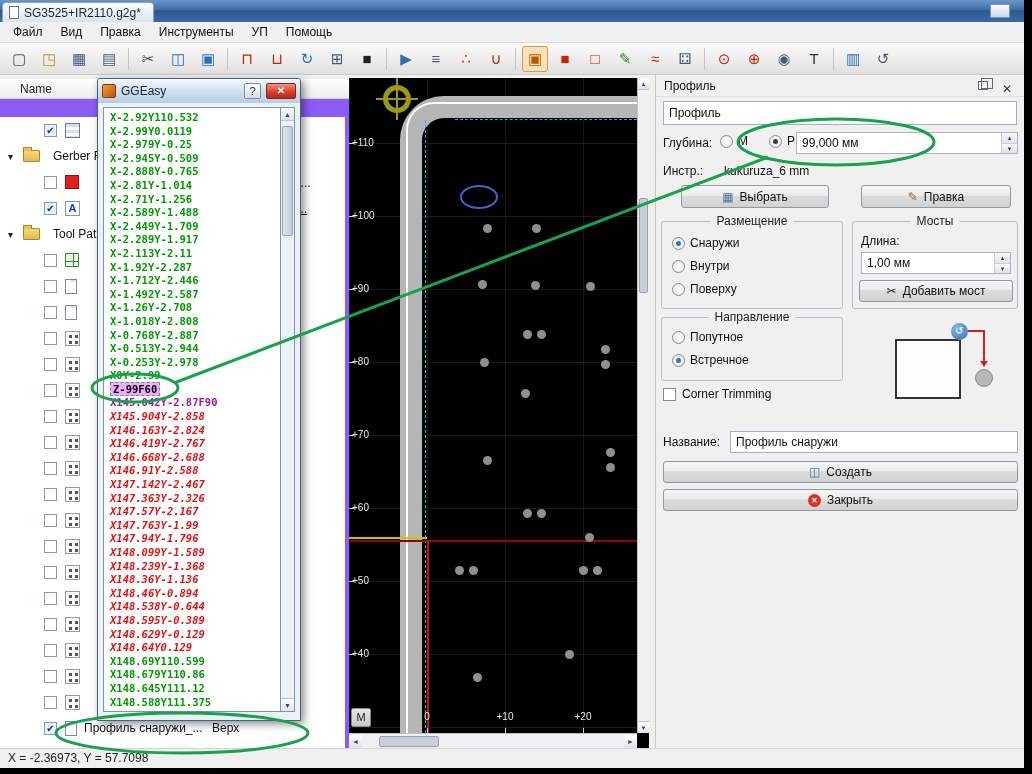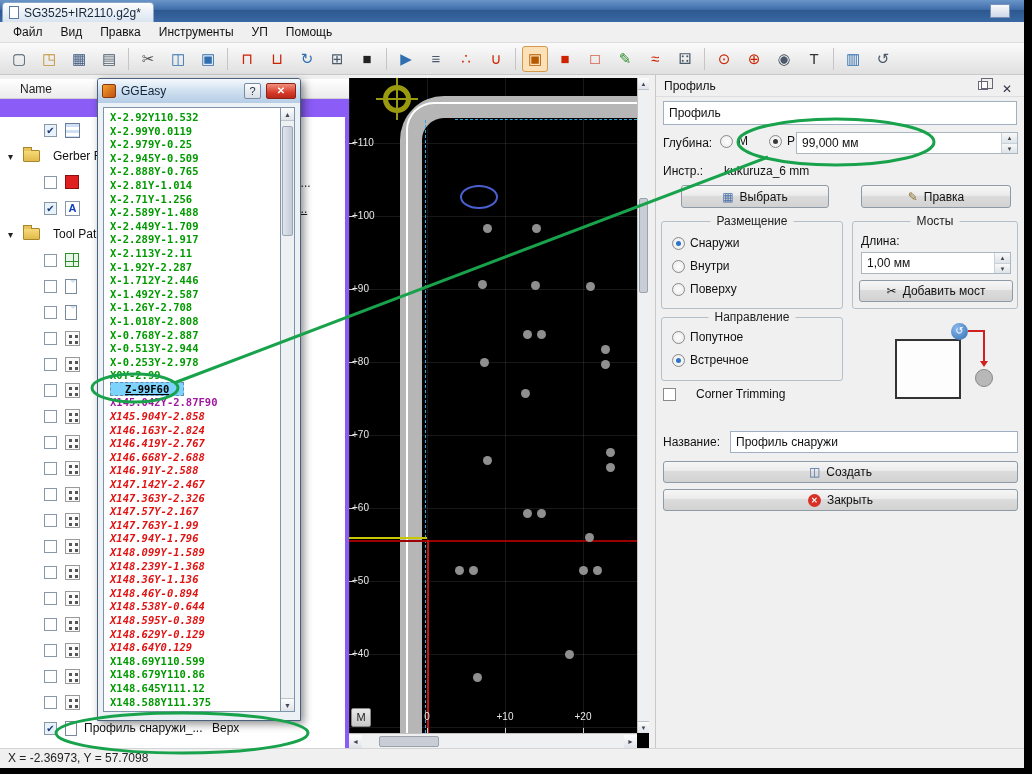--- a/index.html
+++ b/index.html
@@ -77,21 +77,21 @@
     font-size:11px;text-align:center;line-height:14px;color:#234;}
   .gg-close{width:30px;height:16px;background:linear-gradient(#f0907e,#d83b2a 60%,#b82818);border:1px solid #8a2418;border-radius:2px;
     font-size:10px;font-weight:bold;text-align:center;line-height:14px;color:#fff;}
   .gg-list{position:absolute;left:5px;top:28px;right:20px;bottom:8px;background:#fff;border:1px solid #7f94a8;border-right:none;
     overflow:hidden;padding:3px 0 0 6px;font-family:"DejaVu Sans Mono",monospace;font-weight:bold;font-size:10.5px;}
   .gline{line-height:13.6px;white-space:nowrap;}
   .gline.g{color:#009a00;}
   .gline.r{color:#e01212;font-style:italic;}
   .gline.p{color:#a018a0;}
   .gline.sel{color:#000;}
-  .gsel{border:1px dashed #6a8ab0;background:#7dd3fc;padding:0 14px;text-decoration:underline;}
+  .gsel{border:1px dashed #6a8ab0;background:#f0abfc;padding:0 2px;}
   .gg-vscroll{position:absolute;top:28px;right:5px;width:15px;bottom:8px;background:#eef1f4;border:1px solid #7f94a8;}
   .sb-arrow{position:absolute;left:0;width:13px;height:13px;font-size:7px;text-align:center;line-height:13px;color:#445;
     background:linear-gradient(#fcfcfc,#dfe4ea);border-bottom:1px solid #bcc4cc;}
   .sb-arrow.top{top:0;}
   .sb-arrow.bottom{bottom:0;border-top:1px solid #bcc4cc;border-bottom:none;}
   .sb-thumb{position:absolute;left:1px;top:18px;width:11px;height:110px;background:linear-gradient(90deg,#dfe5ec,#c2ccd8);
     border:1px solid #9aa6b4;border-radius:2px;}
 
   
   .viewport{position:absolute;left:349px;top:75px;width:300px;height:673px;background:#f0f0f0;}
@@ -150,21 +150,21 @@
     background:linear-gradient(#f8f8f8,#dde4ea);border-bottom:1px solid #c8d0d8;}
   .spin .arrows i:last-child{border-bottom:none;}
   .btn{position:absolute;display:flex;align-items:center;justify-content:center;gap:6px;font-size:12px;color:#111;
     background:linear-gradient(#f6f6f6,#ebebeb 45%,#dcdcdc 46%,#d2d2d2);border:1px solid #8e9aa5;border-radius:3px;}
   .btn .bicon{font-size:12px;}
   .circle-x{width:13px;height:13px;border-radius:50%;background:#d93025;color:#fff;font-size:8px;font-weight:bold;
     text-align:center;line-height:13px;flex:none;}
   .group{position:absolute;border:1px solid #b5bfca;border-radius:3px;}
   .gtitle{position:absolute;top:-8px;left:50%;transform:translateX(-50%);background:#f0f0f0;padding:0 6px;font-size:12px;color:#222;white-space:nowrap;}
   .radio-col .rb{position:absolute;left:10px;}
-  .chk{position:absolute;display:flex;align-items:center;gap:20px;font-size:12px;color:#111;}
+  .chk{position:absolute;display:flex;align-items:center;gap:6px;font-size:12px;color:#111;}
   .chk i{width:13px;height:13px;border:1px solid #8a8a8a;background:#fff;flex:none;}
   
   .diagram{position:absolute;left:225px;top:242px;width:135px;height:95px;}
   .dg-square{position:absolute;left:14px;top:22px;width:66px;height:60px;background:#fdfdfd;border:2px solid #333;}
   .dg-blue{position:absolute;left:70px;top:6px;width:17px;height:17px;border-radius:50%;
     background:radial-gradient(circle at 35% 30%,#8ab8ec,#2f6fb0);color:#fff;font-size:10px;text-align:center;line-height:16px;}
   .dg-hline{position:absolute;left:87px;top:13px;width:17px;height:2px;background:#d02020;}
   .dg-vline{position:absolute;left:102px;top:13px;width:2px;height:33px;background:#d02020;}
   .dg-arrow{position:absolute;left:99px;top:44px;width:0;height:0;border:4px solid transparent;border-top:6px solid #d02020;}
   .dg-gray{position:absolute;left:94px;top:52px;width:18px;height:18px;border-radius:50%;background:#b8b8b8;border:1px solid #888;}

